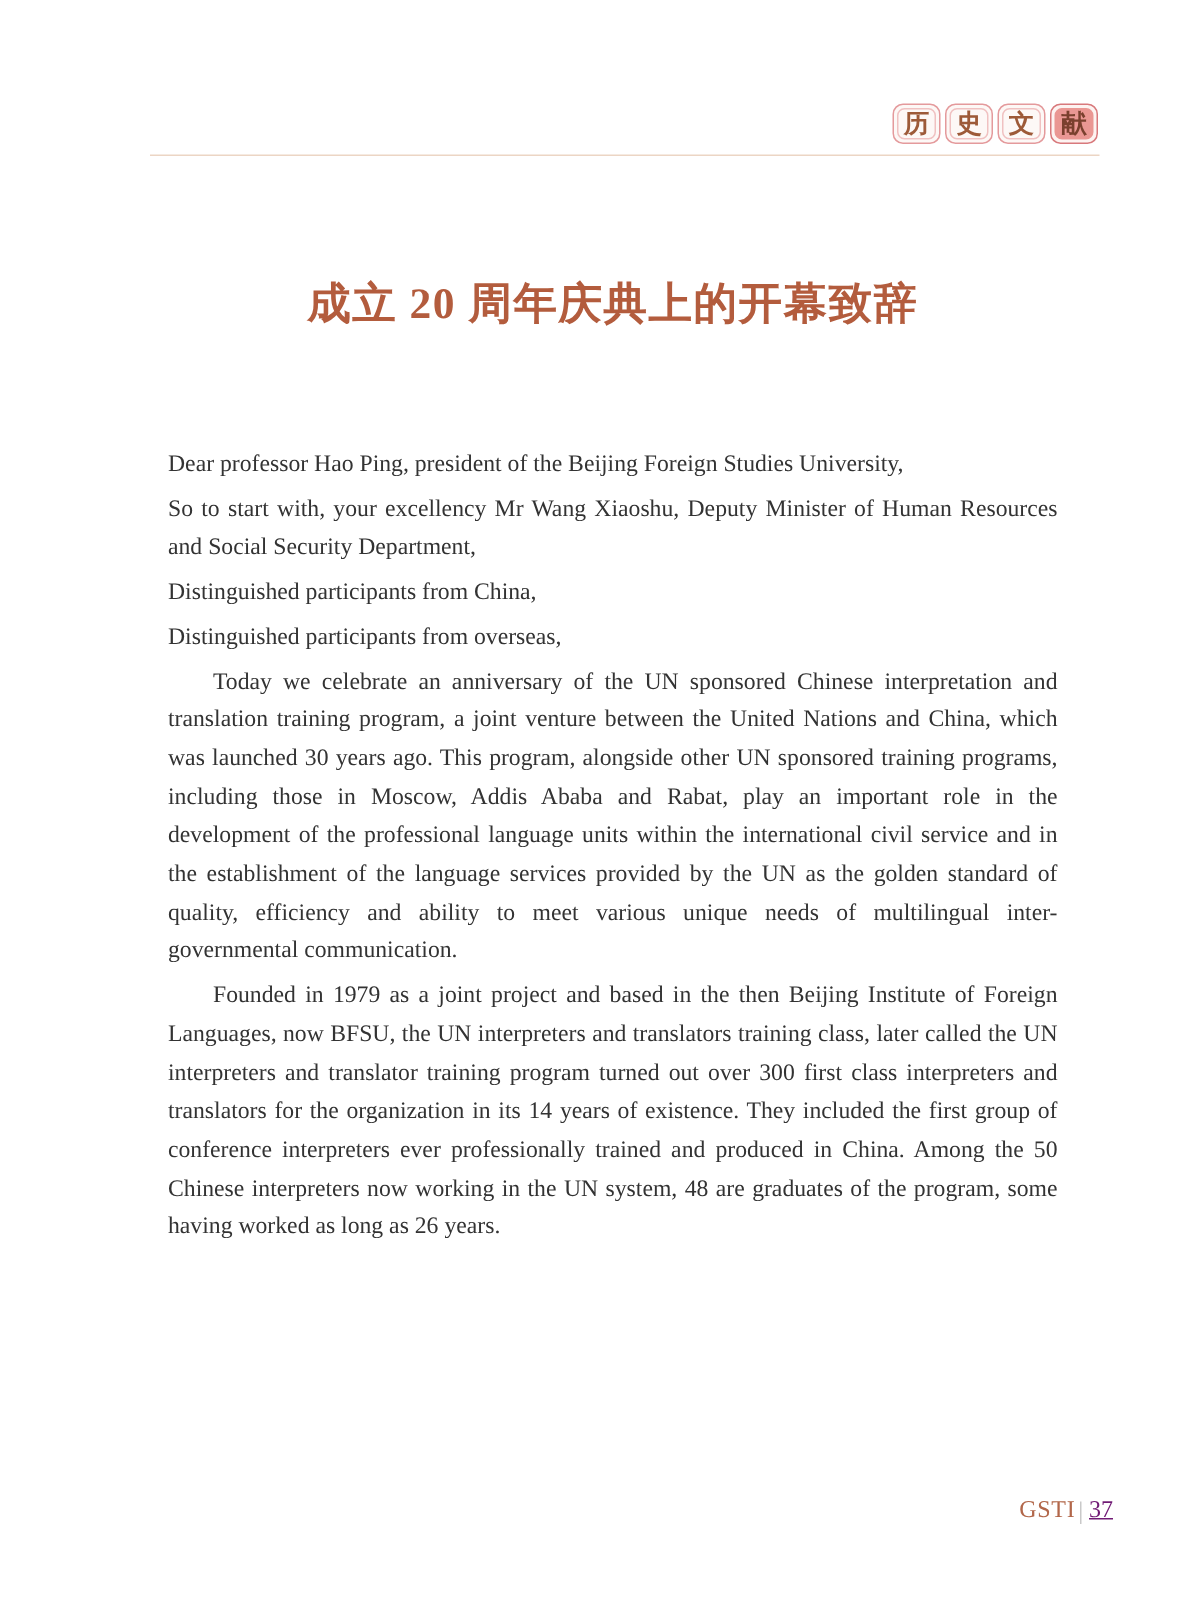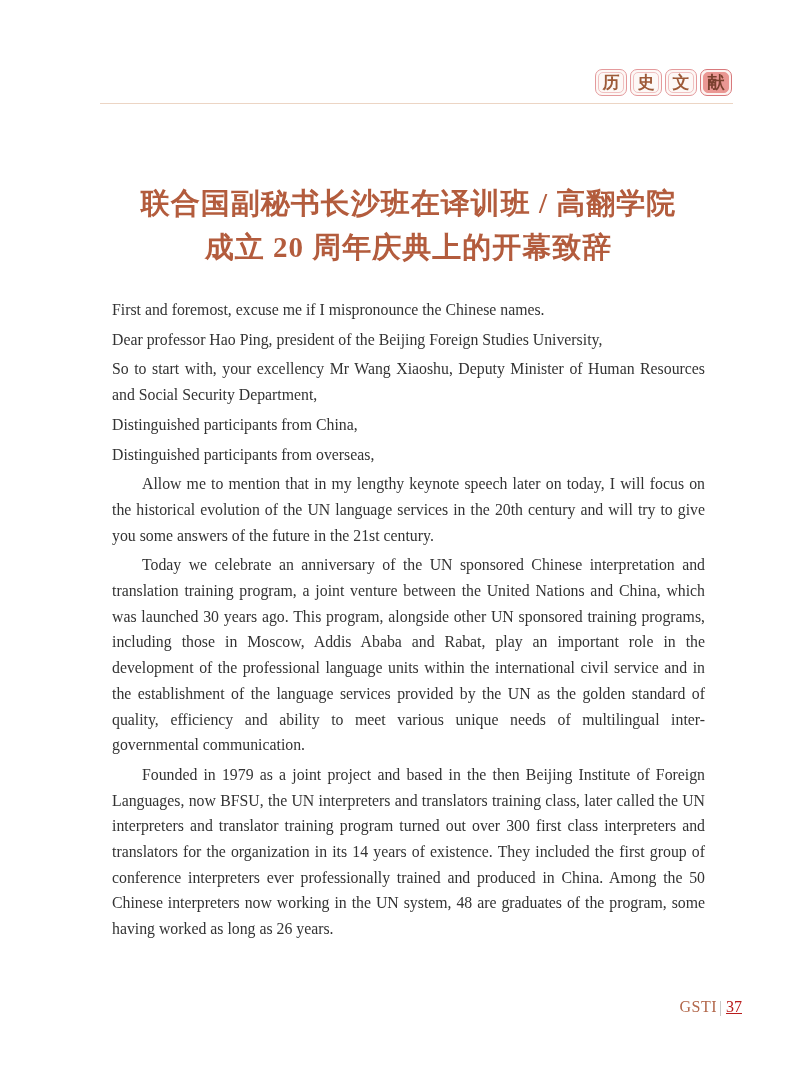--- a/index.html
+++ b/index.html
@@ -106,21 +106,21 @@
     color: #b2674a;
     letter-spacing: 0.5px;
   }
   .footer-sep {
     width: 1px;
     height: 15px;
     background: #c9c9c9;
     margin: 0 5px 0 3px;
   }
   .page-number {
-    color: #b91c1c;
+    color: #701a75;
     text-decoration: underline;
   }
 </style>
 </head>
 <body>
 
 <div class="page">
 
   <div class="badges">
     <span class="badge">
@@ -133,31 +133,28 @@
       <span class="badge-inner">文</span>
     </span>
     <span class="badge filled">
       <span class="badge-inner">献</span>
     </span>
   </div>
 
   <div class="header-rule"></div>
 
   <h1 class="title">
-    <span class="title-line">联合国副秘书长沙班在译训班 / 高翻学院</span>
     <span class="title-line">成立 20 周年庆典上的开幕致辞</span>
   </h1>
 
   <div class="body-text">
-    <p>First and foremost, excuse me if I mispronounce the Chinese names.</p>
     <p>Dear professor Hao Ping, president of the Beijing Foreign Studies University,</p>
     <p>So to start with, your excellency Mr Wang Xiaoshu, Deputy Minister of Human Resources and Social Security Department,</p>
     <p>Distinguished participants from China,</p>
     <p>Distinguished participants from overseas,</p>
-    <p class="indent">Allow me to mention that in my lengthy keynote speech later on today, I will focus on the historical evolution of the UN language services in the 20th century and will try to give you some answers of the future in the 21st century.</p>
     <p class="indent">Today we celebrate an anniversary of the UN sponsored Chinese interpretation and translation training program, a joint venture between the United Nations and China, which was launched 30 years ago. This program, alongside other UN sponsored training programs, including those in Moscow, Addis Ababa and Rabat, play an important role in the development of the professional language units within the international civil service and in the establishment of the language services provided by the UN as the golden standard of quality, efficiency and ability to meet various unique needs of multilingual inter-governmental communication.</p>
     <p class="indent">Founded in 1979 as a joint project and based in the then Beijing Institute of Foreign Languages, now BFSU, the UN interpreters and translators training class, later called the UN interpreters and translator training program turned out over 300 first class interpreters and translators for the organization in its 14 years of existence. They included the first group of conference interpreters ever professionally trained and produced in China. Among the 50 Chinese interpreters now working in the UN system, 48 are graduates of the program, some having worked as long as 26 years.</p>
   </div>
 
   <div class="footer">
     <span class="journal-name">GSTI</span>
     <span class="footer-sep"></span>
     <span class="page-number">37</span>
   </div>
 

